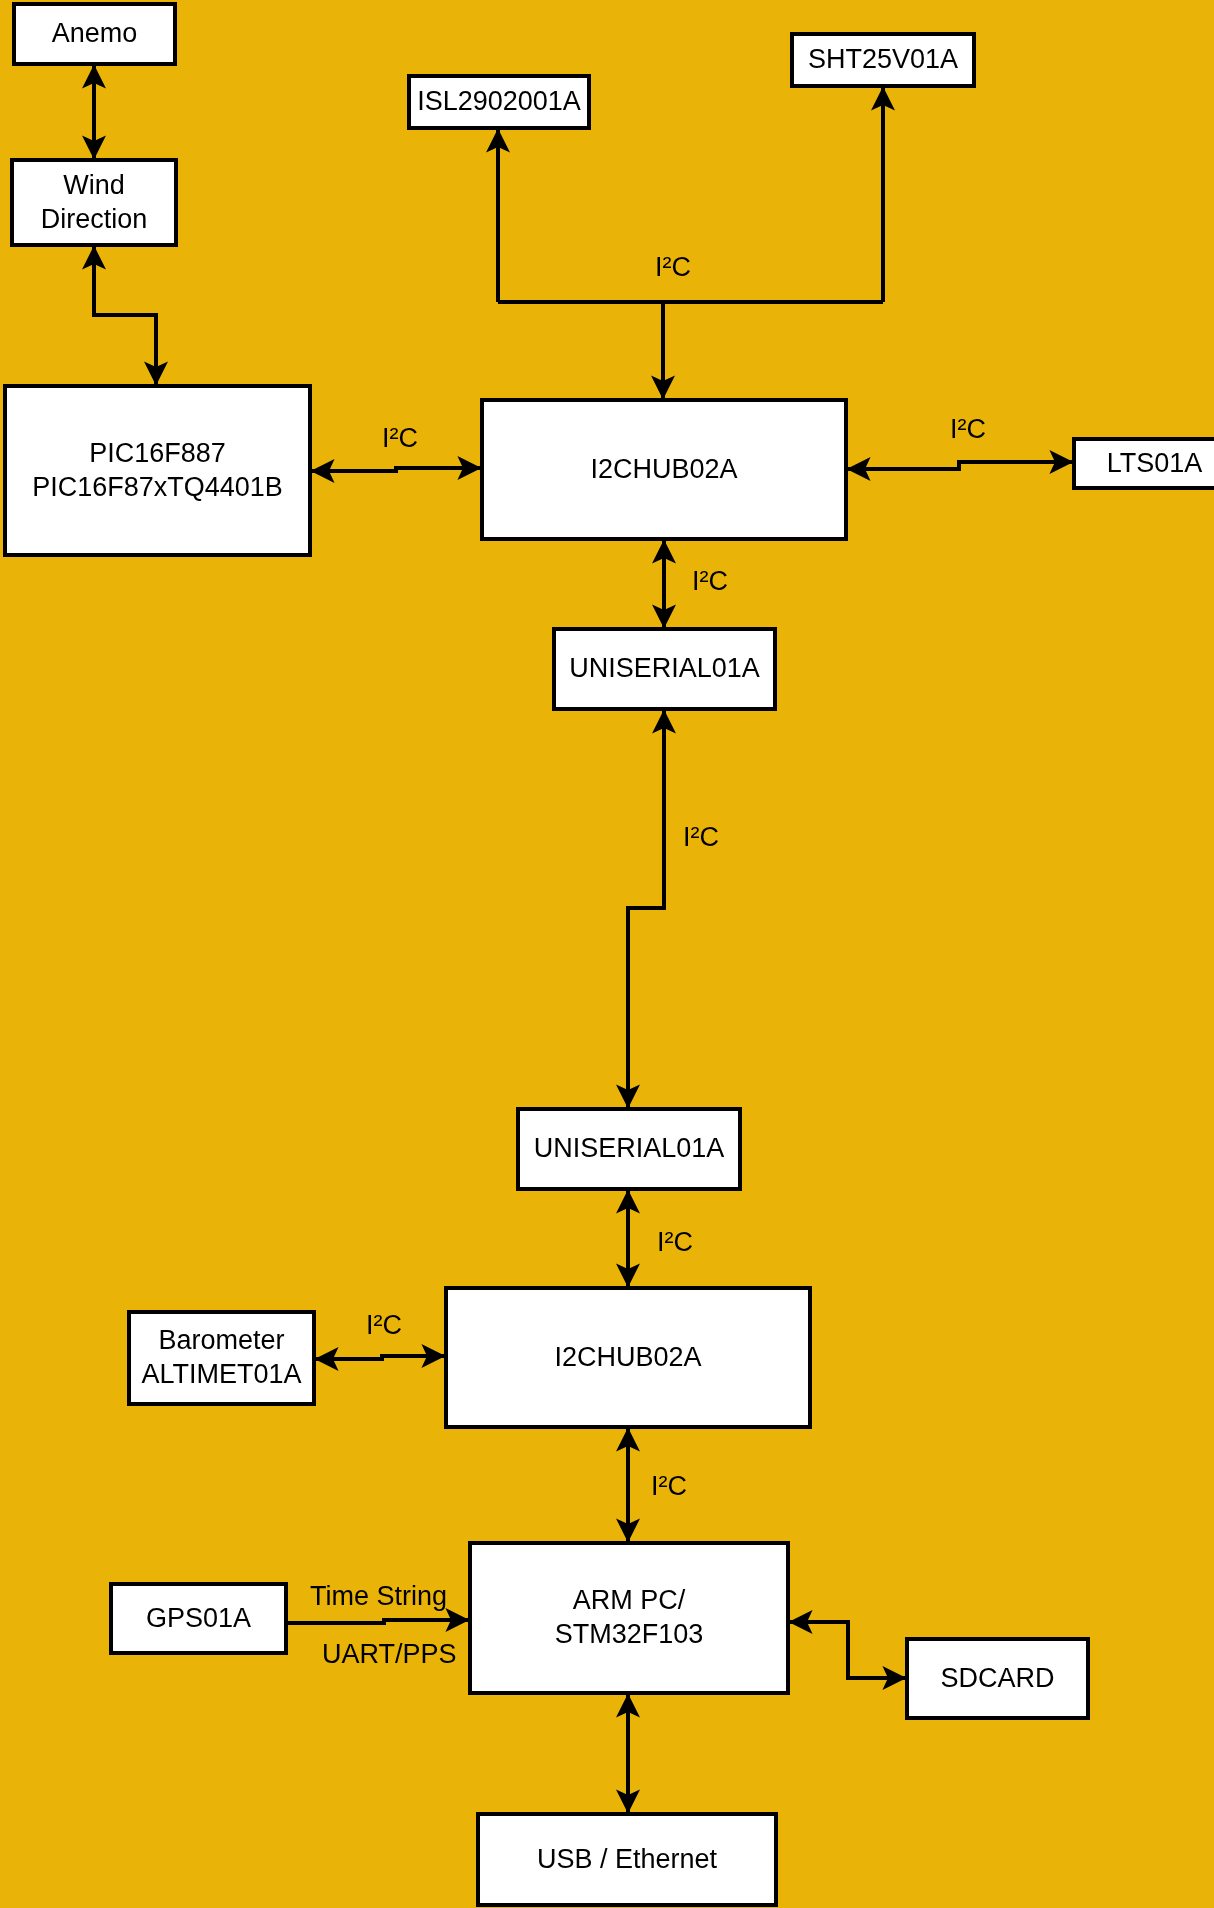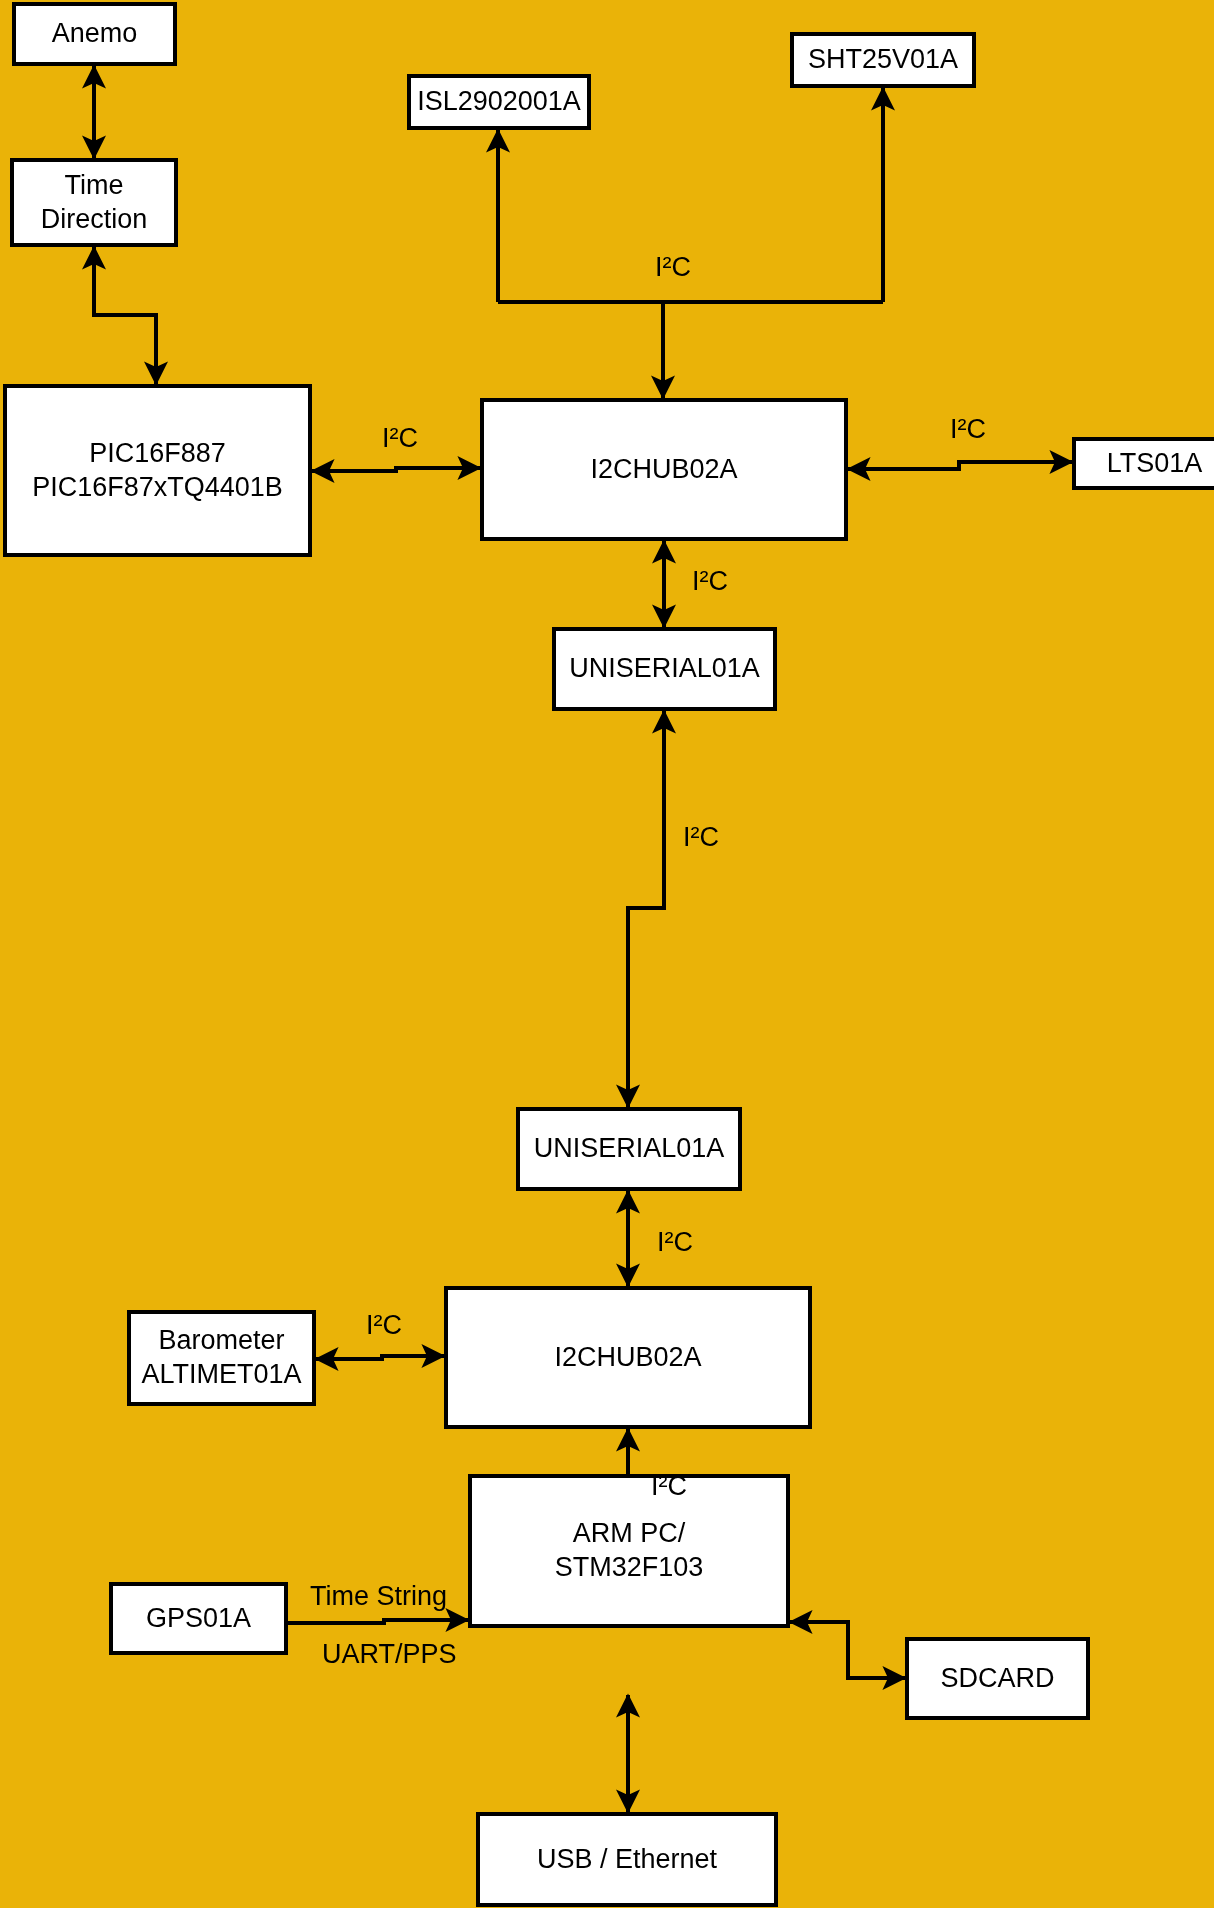--- a/index.html
+++ b/index.html
@@ -68,21 +68,21 @@
       <path d="M790,1622 L848,1622 L848,1678 L905,1678" marker-start="url(#arr)" marker-end="url(#arr)"></path>
       <path d="M628,1695 L628,1812" marker-start="url(#arr)" marker-end="url(#arr)"></path>
     </g>
   </svg>
 
   <div class="node" style="left:12px; top:2px; width:165px; height:64px;">
     <span>Anemo</span>
   </div>
 
   <div class="node" style="left:10px; top:158px; width:168px; height:89px;">
-    <span>Time</span>
+    <span>Wind</span>
     <span>Direction</span>
   </div>
 
   <div class="node" style="left:3px; top:384px; width:309px; height:173px;">
     <span>PIC16F887</span>
     <span>PIC16F87xTQ4401B</span>
   </div>
 
   <div class="node" style="left:407px; top:74px; width:184px; height:56px;">
     <span>ISL2902001A</span>
@@ -114,21 +114,21 @@
 
   <div class="node" style="left:127px; top:1310px; width:189px; height:96px;">
     <span>Barometer</span>
     <span>ALTIMET01A</span>
   </div>
 
   <div class="node" style="left:109px; top:1582px; width:179px; height:73px;">
     <span>GPS01A</span>
   </div>
 
-  <div class="node" style="left:468px; top:1474px; width:322px; height:154px;">
+  <div class="node" style="left:468px; top:1541px; width:322px; height:154px;">
     <span>ARM PC/</span>
     <span>STM32F103</span>
   </div>
 
   <div class="node" style="left:476px; top:1812px; width:302px; height:95px;">
     <span>USB / Ethernet</span>
   </div>
 
   <div class="node" style="left:905px; top:1637px; width:185px; height:83px;">
     <span>SDCARD</span>

